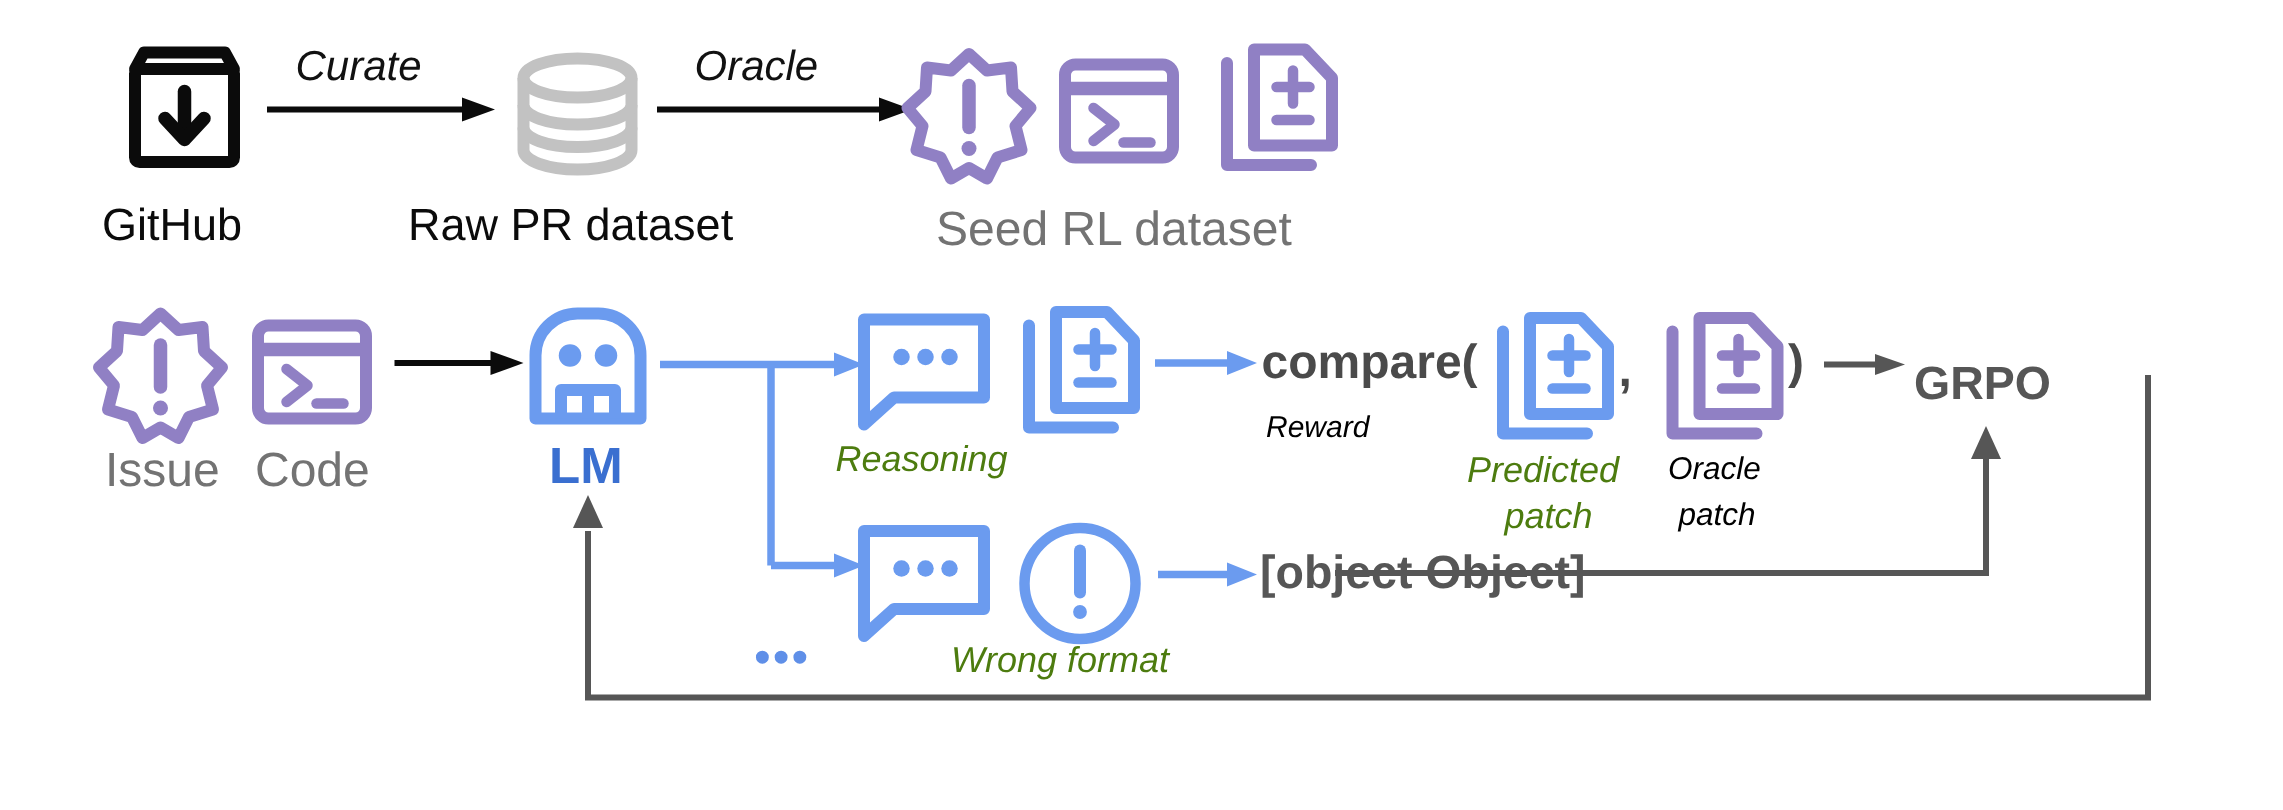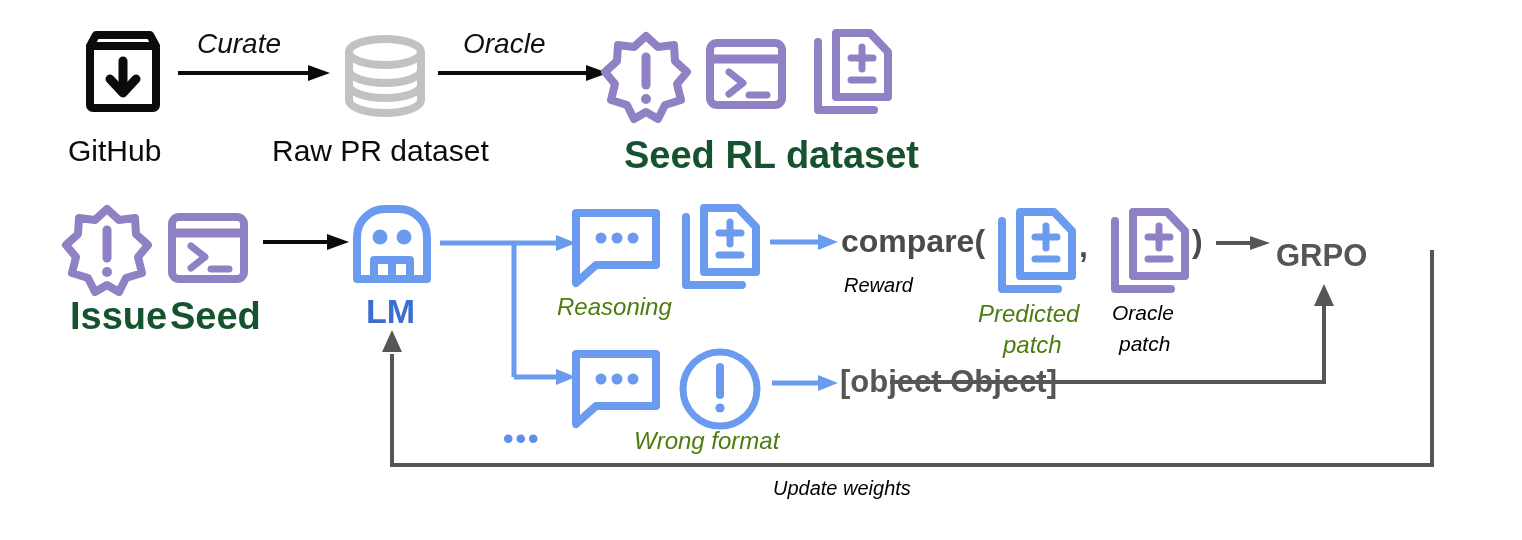--- a/index.html
+++ b/index.html
@@ -6,21 +6,21 @@
   body{
     font-family:"Liberation Sans","DejaVu Sans",sans-serif;
     width:1522px;height:540px;position:relative;overflow:hidden;
   }
   #stage{position:relative;width:1522px;height:540px;}
   .abs{position:absolute;}
   .lbl{
     position:absolute;white-space:nowrap;line-height:1;
   }
   .lbl-black{color:#0b0b0b;font-size:30px;font-weight:400;}
-  .lbl-purple{color:#14532d;font-size:38px;font-weight:700;}
+  .lbl-purple{color:#737373;font-size:32px;font-weight:400;}
   .lbl-blue-bold{color:#3a6fd0;font-size:34px;font-weight:700;}
   .lbl-blue-ital{color:#4d7c0f;font-size:24px;font-style:italic;font-weight:400;}
   .lbl-purple-ital{color:#000000;font-size:21px;font-style:italic;font-weight:500;}
   .lbl-gray-ital{color:#000000;font-size:20px;font-style:italic;font-weight:400;}
   .lbl-black-ital{color:#111;font-size:28px;font-style:italic;font-weight:500;}
   .lbl-gray-bold{color:#565656;font-size:31px;font-weight:700;}
   .lbl-dark-bold{color:#4a4a4a;font-size:32px;font-weight:700;}
   .dots{color:#5f8fe8;font-size:30px;font-weight:700;letter-spacing:2px;}
   svg{display:block;overflow:visible;}
 </style>
@@ -102,21 +102,21 @@
   <div class="lbl lbl-purple" style="left:70px;top:297px;">Issue</div>
 
   <div class="abs" style="left:167px;top:212px;">
     <svg width="82" height="72" viewBox="0 0 82 72">
       <rect x="5" y="5" width="72" height="62" rx="7" fill="none" stroke="#9080c4" stroke-width="8"></rect>
       <path d="M5 21 L77 21" stroke="#9080c4" stroke-width="9"></path>
       <path d="M24 34 L38 45 L24 56" fill="none" stroke="#9080c4" stroke-width="7" stroke-linecap="round" stroke-linejoin="round"></path>
       <path d="M44 57 L62 57" stroke="#9080c4" stroke-width="7" stroke-linecap="round"></path>
     </svg>
   </div>
-  <div class="lbl lbl-purple" style="left:170px;top:297px;">Seed</div>
+  <div class="lbl lbl-purple" style="left:170px;top:297px;">Code</div>
 
   <div class="abs" style="left:263px;top:231px;">
     <svg width="88" height="22" viewBox="0 0 88 22">
       <path d="M0 11 L66 11" stroke="#0b0b0b" stroke-width="4"></path>
       <path d="M64 3 L86 11 L64 19 Z" fill="#0b0b0b"></path>
     </svg>
   </div>
 
   <div class="abs" style="left:352px;top:205px;">
     <svg width="80" height="82" viewBox="0 0 80 82">
@@ -239,15 +239,14 @@
       <path d="M424 26 L434 4 L444 26 Z" fill="#565656"></path>
     </svg>
   </div>
 
   <div class="abs" style="left:386px;top:248px;">
     <svg width="1060" height="230" viewBox="0 0 1060 230">
       <path d="M6 106 L6 217 L1046 217 L1046 2" fill="none" stroke="#565656" stroke-width="4"></path>
       <path d="M-4 104 L6 82 L16 104 Z" fill="#565656"></path>
     </svg>
   </div>
-  <div class="lbl lbl-gray-ital" style="left:773px;top:478px;">Update weights</div>
 
 </div>
 
 </body></html>

